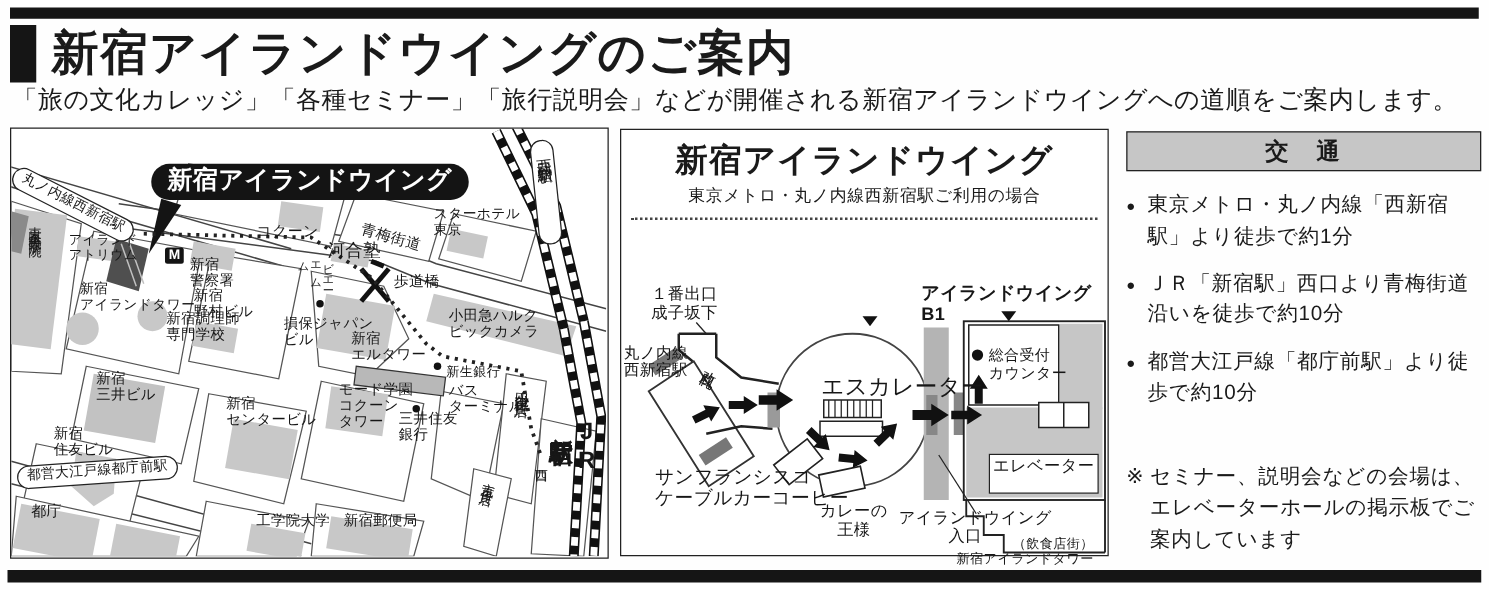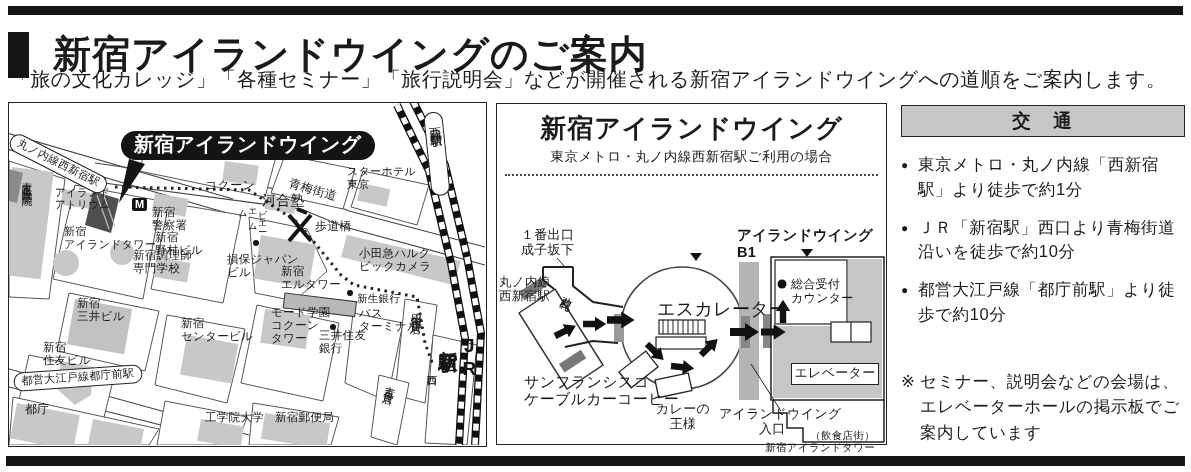--- a/index.html
+++ b/index.html
@@ -2,21 +2,21 @@
 <html><head>
 <meta charset="utf-8">
 <style>
   html,body{margin:0;padding:0;}
   body{width:1191px;height:472px;background:#fefefe;color:#1a1a1a;
        font-family:"Liberation Sans","DejaVu Sans",sans-serif;position:relative;overflow:hidden;}
   .topbar{position:absolute;left:8px;top:6px;width:1175px;height:9px;background:#151515;}
   .bottombar{position:absolute;left:6px;top:456px;width:1179px;height:10px;background:#151515;}
   .titlerow{position:absolute;left:8px;top:17px;display:flex;align-items:center;}
   .titlesq{width:21px;height:46px;background:#151515;margin-right:12px;}
-  h1{font-size:38px;font-weight:bold;margin:12px;letter-spacing:1px;}
+  h1{font-size:38px;font-weight:bold;margin:0;letter-spacing:1px;}
   .subtitle{position:absolute;left:10px;top:66px;margin:0;font-size:20px;font-weight:400;
        font-family:"Liberation Serif","DejaVu Serif",serif;letter-spacing:0.4px;}
 
   .panel{position:absolute;background:#fff;border:1.5px solid #222;box-sizing:border-box;}
   #area-map{left:8px;top:102px;width:479px;height:345px;}
   #route-map{left:496px;top:103px;width:391px;height:342px;}
   #transport{position:absolute;left:901px;top:105px;width:284px;}
   .panel svg{position:absolute;left:0;top:0;z-index:1;}
 
   
@@ -25,21 +25,21 @@
   .v{writing-mode:vertical-rl;text-orientation:upright;letter-spacing:2px;line-height:1.1;}
   .oval{border:1.5px solid #222;border-radius:14px;padding:1px 7px 2px;background:#fff;
         white-space:nowrap;line-height:1.25;z-index:4;}
   .callout{background:#141414;color:#fff;border-radius:15px;padding:2px 13px 4px;
         font-weight:bold;white-space:nowrap;z-index:5;}
   .metro{background:#141414;color:#fff;font-weight:bold;padding:1px 3px;border-radius:2px;
         line-height:1;z-index:4;}
   .bold{font-weight:bold;}
   .ctr{text-align:center;}
   .rt{text-align:right;}
-  .boxed{border:1.5px solid #222;background:#fff;text-align:center;padding:2px 0 3px;z-index:2;}
+  .boxed{border:1.5px solid #222;background:#fff;text-align:center;padding:2px 0 13px;z-index:2;}
   .station-rect{border:1.5px solid #222;border-radius:9px;background:#fff;padding:5px 2px;z-index:4;}
 
   
   .rm-title{text-align:center;font-size:26px;font-weight:bold;margin:7px 0 2px;letter-spacing:1px;}
   .rm-sub{text-align:center;font-size:13.5px;margin:0;letter-spacing:0.5px;}
   .rm-rule{border-top:2px dotted #444;margin:8px 8px 0;height:0;}
   .rm-canvas{position:absolute;left:0;top:86px;width:389px;height:254px;margin-top:24px;}
 
   
   .t-head{border:1.5px solid #222;background:#c6c6c6;text-align:center;font-weight:bold;
@@ -168,21 +168,21 @@
 アイランドタワー</div>
     <div class="ml" style="left: 196px; top: 76px; font-size: 12px;">コクーン</div>
     <div class="ml" style="left: 282px; top: 74px; font-size: 12px; transform: rotate(16deg);">青梅街道</div>
     <div class="ml metro" style="left: 123px; top: 95px; font-size: 11px;">M</div>
     <div class="ml" style="left: 143px; top: 103px; font-size: 11.5px;">新宿
 警察署</div>
     <div class="ml" style="left: 338px; top: 62px; font-size: 11px;">スターホテル
 東京</div>
     <div class="ml v station-rect" style="left: 414px; top: 10px; font-size: 12px; height: 72px; transform: rotate(-6deg);">西武新宿駅</div>
     <div class="ml" style="left: 253px; top: 90px; font-size: 14px;">河合塾</div>
-    <div class="ml" style="left: 306px; top: 117px; font-size: 12px;">歩道橋</div>
+    <div class="ml" style="left: 306px; top: 117px; font-size: 12px; font-family: Liberation Mono, monospace;">歩道橋</div>
     <div class="ml" style="left: 146px; top: 128px; font-size: 11.5px;">新宿
 野村ビル</div>
     <div class="ml" style="left: 124px; top: 146px; font-size: 11.5px;">新宿調理師
 専門学校</div>
     <div class="ml" style="left: 218px; top: 150px; font-size: 11.5px;">損保ジャパン
 ビル</div>
     <div class="ml v" style="left: 228px; top: 100px; font-size: 9px; height: 36px;">ビエーエムム</div>
     <div class="ml" style="left: 272px; top: 162px; font-size: 11.5px;">新宿
 エルタワー</div>
     <div class="ml" style="left: 348px; top: 190px; font-size: 10.5px;">新生銀行</div>

